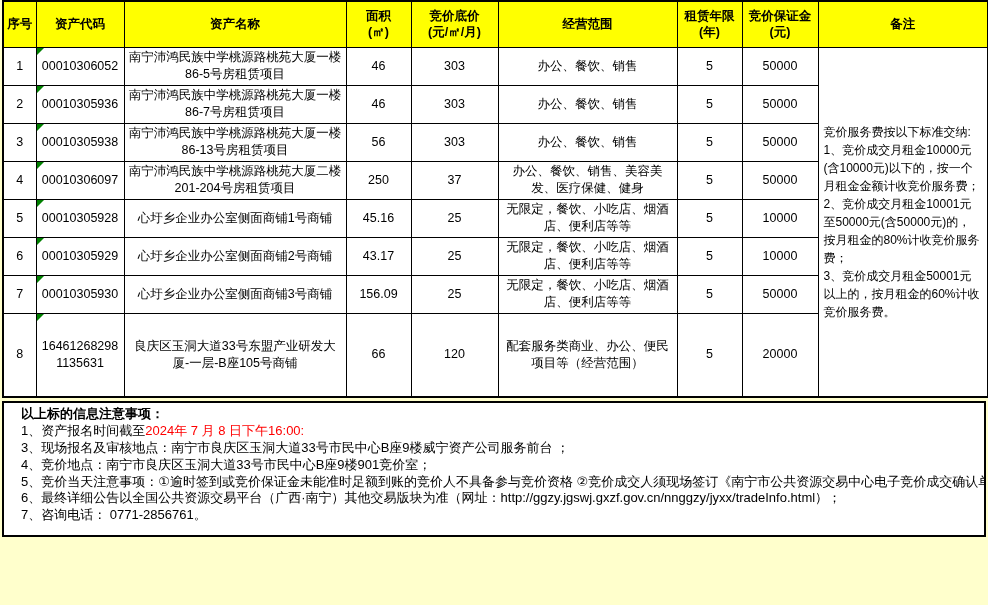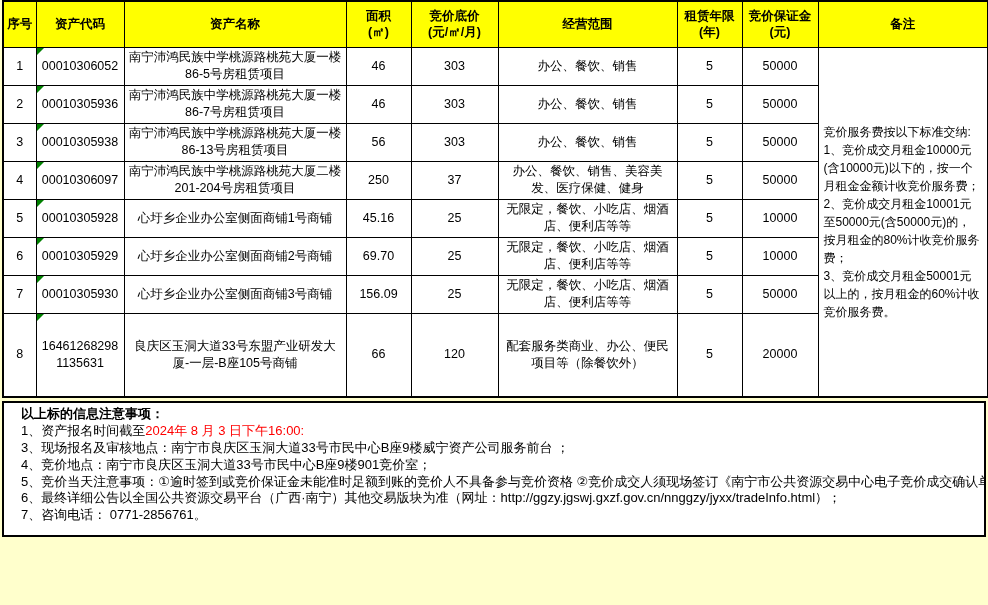--- a/index.html
+++ b/index.html
@@ -116,21 +116,21 @@
         <td>45.16</td>
         <td>25</td>
         <td>无限定，餐饮、小吃店、烟酒店、便利店等等</td>
         <td>5</td>
         <td>10000</td>
       </tr>
       <tr class="r">
         <td>6</td>
         <td class="code"><span class="tri"></span><span>00010305929</span></td>
         <td>心圩乡企业办公室侧面商铺2号商铺</td>
-        <td>69.70</td>
+        <td>43.17</td>
         <td>25</td>
         <td>无限定，餐饮、小吃店、烟酒店、便利店等等</td>
         <td>5</td>
         <td>10000</td>
       </tr>
       <tr class="r">
         <td>7</td>
         <td class="code"><span class="tri"></span><span>00010305930</span></td>
         <td>心圩乡企业办公室侧面商铺3号商铺</td>
         <td>156.09</td>
@@ -138,30 +138,30 @@
         <td>无限定，餐饮、小吃店、烟酒店、便利店等等</td>
         <td>5</td>
         <td>50000</td>
       </tr>
       <tr class="r-tall">
         <td>8</td>
         <td class="code"><span class="tri"></span><span>164612682981135631</span></td>
         <td>良庆区玉洞大道33号东盟产业研发大厦-一层-B座105号商铺</td>
         <td>66</td>
         <td>120</td>
-        <td>配套服务类商业、办公、便民项目等（除餐饮外）</td>
+        <td>配套服务类商业、办公、便民项目等（经营范围）</td>
         <td>5</td>
         <td>20000</td>
       </tr>
     </tbody>
   </table>
 
   <div class="notes">
     <span class="line heading">以上标的信息注意事项：</span>
-    <span class="line"><span>1、资产报名时间截至</span><span class="red">2024年 8 月 3 日下午16:00:</span><span></span></span>
+    <span class="line"><span>1、资产报名时间截至</span><span class="red">2024年 7 月 8 日下午16:00:</span><span></span></span>
     <span class="line"><span>3、现场报名及审核地点：南宁市良庆区玉洞大道33号市民中心B座9楼威宁资产公司服务前台 ；</span><span class="red"></span><span></span></span>
     <span class="line"><span>4、竞价地点：南宁市良庆区玉洞大道33号市民中心B座9楼901竞价室；</span><span class="red"></span><span></span></span>
     <span class="line"><span>5、竞价当天注意事项：①逾时签到或竞价保证金未能准时足额到账的竞价人不具备参与竞价资格 ②竞价成交人须现场签订《南宁市公共资源交易中心电子竞价成交确认单》</span><span class="red"></span><span></span></span>
     <span class="line"><span>6、最终详细公告以全国公共资源交易平台（广西·南宁）其他交易版块为准（网址：http://ggzy.jgswj.gxzf.gov.cn/nnggzy/jyxx/tradeInfo.html）；</span><span class="red"></span><span></span></span>
     <span class="line"><span>7、咨询电话：  0771-2856761。</span><span class="red"></span><span></span></span>
   </div>
 
 </div>
 
 </body></html>

